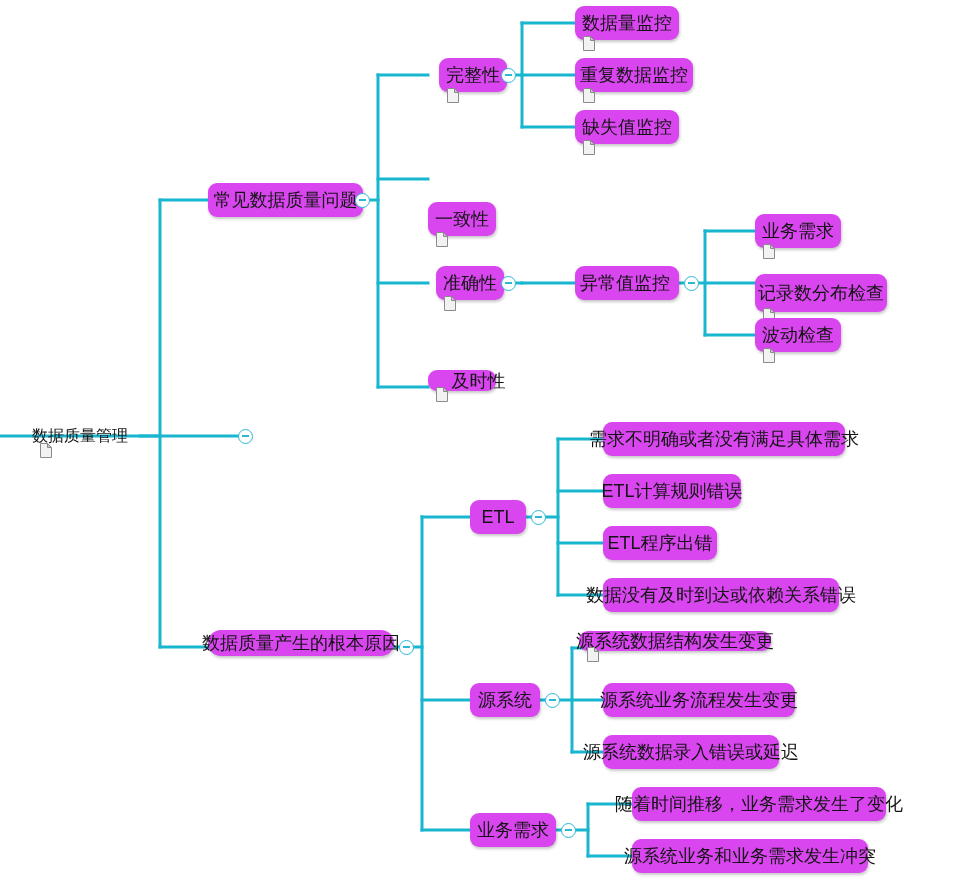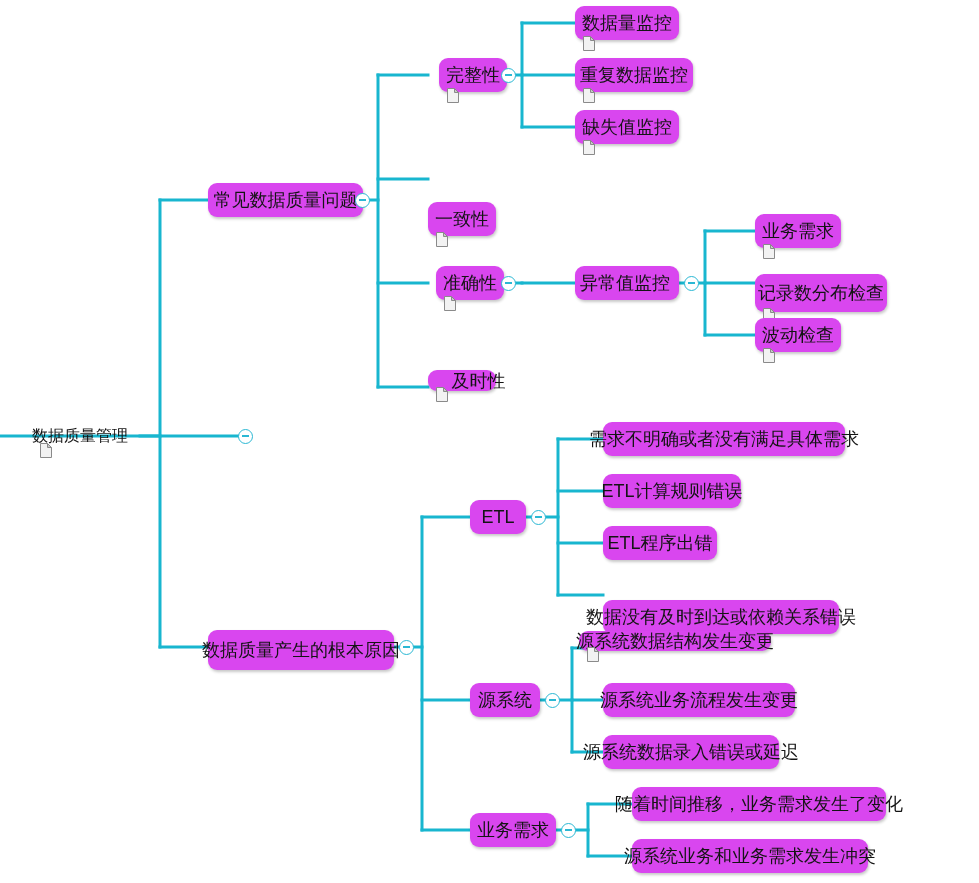--- a/index.html
+++ b/index.html
@@ -109,21 +109,21 @@
         <svg viewBox="0 0 12 15" class="note-icon">
           <path d="M0.5 0.5 H7.5 L11.5 4.5 V14.5 H0.5 Z" fill="#f2f2f2" stroke="#8a8a8a"></path>
           <path d="M7.5 0.5 V4.5 H11.5 Z" fill="#c9c9c9" stroke="#8a8a8a"></path>
         </svg>
       </div>
       <div class="toggle" style="left: 238px; top: 428.5px;"></div>
       <div class="node" style="left: 208px; top: 183px; width: 155px; height: 34px;">
         <span class="node-label">常见数据质量问题</span>
       </div>
       <div class="toggle" style="left: 355px; top: 192.5px;"></div>
-      <div class="node" style="left: 208px; top: 630px; width: 186px; height: 40px;">
+      <div class="node" style="left: 208px; top: 630px; width: 186px; height: 26px; border-radius: 13px;">
         <span class="node-label">数据质量产生的根本原因</span>
       </div>
       <div class="toggle" style="left: 399px; top: 639.5px;"></div>
       <div class="node" style="left: 439px; top: 58px; width: 68px; height: 34px;">
         <span class="node-label">完整性</span>
         <svg viewBox="0 0 12 15" class="note-icon">
           <path d="M0.5 0.5 H7.5 L11.5 4.5 V14.5 H0.5 Z" fill="#f2f2f2" stroke="#8a8a8a"></path>
           <path d="M7.5 0.5 V4.5 H11.5 Z" fill="#c9c9c9" stroke="#8a8a8a"></path>
         </svg>
       </div>
@@ -210,21 +210,21 @@
       <div class="toggle" style="left: 561px; top: 822.5px;"></div>
       <div class="node" style="left: 603px; top: 422px; width: 242px; height: 34px;">
         <span class="node-label">需求不明确或者没有满足具体需求</span>
       </div>
       <div class="node" style="left: 603px; top: 474px; width: 138px; height: 34px;">
         <span class="node-label">ETL计算规则错误</span>
       </div>
       <div class="node" style="left: 603px; top: 526px; width: 114px; height: 34px;">
         <span class="node-label">ETL程序出错</span>
       </div>
-      <div class="node" style="left: 603px; top: 600px; width: 236px; height: 34px;">
+      <div class="node" style="left: 603px; top: 578px; width: 236px; height: 34px;">
         <span class="node-label">数据没有及时到达或依赖关系错误</span>
       </div>
       <div class="node" style="left: 579px; top: 631px; width: 192px; height: 20px;">
         <span class="node-label">源系统数据结构发生变更</span>
         <svg viewBox="0 0 12 15" class="note-icon">
           <path d="M0.5 0.5 H7.5 L11.5 4.5 V14.5 H0.5 Z" fill="#f2f2f2" stroke="#8a8a8a"></path>
           <path d="M7.5 0.5 V4.5 H11.5 Z" fill="#c9c9c9" stroke="#8a8a8a"></path>
         </svg>
       </div>
       <div class="node" style="left: 603px; top: 683px; width: 192px; height: 34px;">

